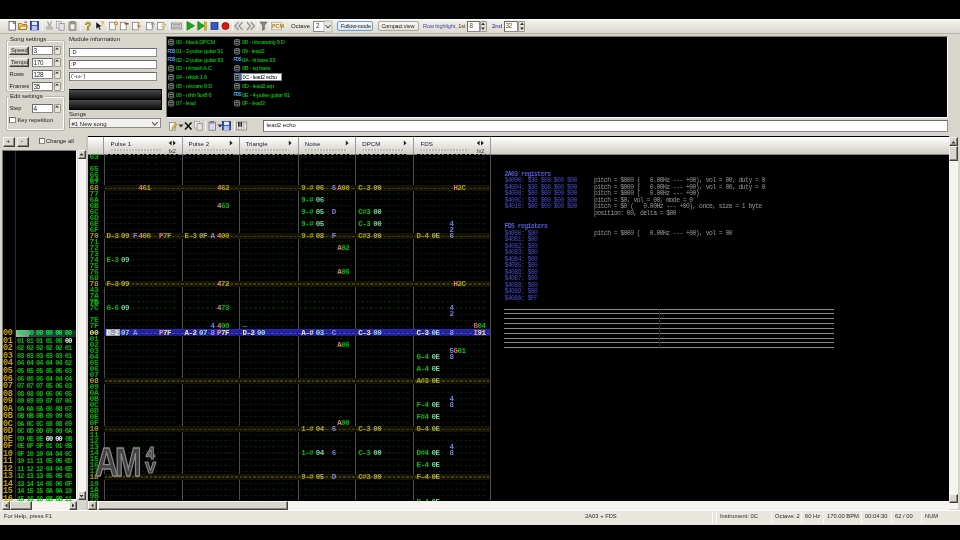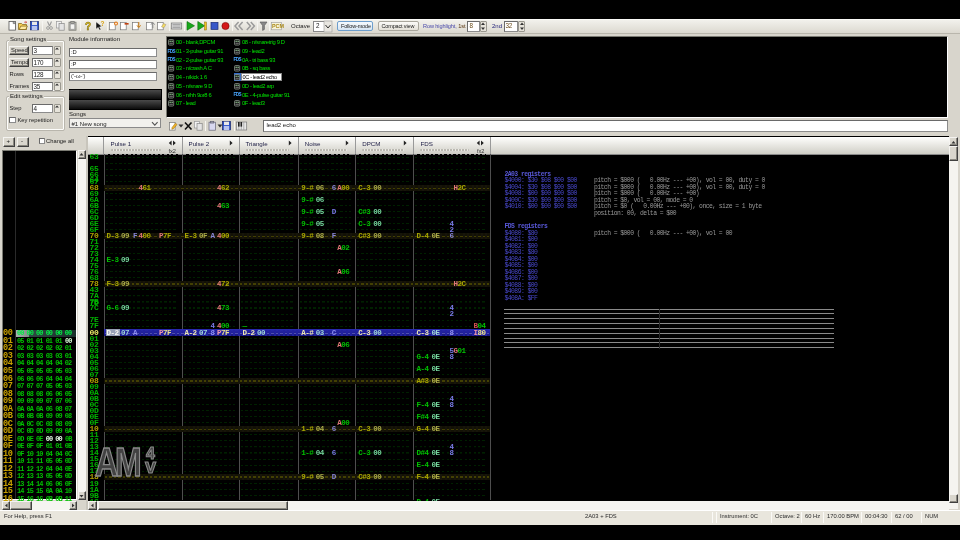--- a/index.html
+++ b/index.html
@@ -353,21 +353,21 @@
 <div class="btn3" style="left:69px;top:501px;width:8px;height:8.5px"></div>
 <svg style="left:70.5px;top:503px" width="5" height="5">
     <path d="M1 0.5 l2.5 2 l-2.5 2 z" fill="#333"></path>
   </svg>
 <div class="btn3" style="left:10px;top:501px;width:22px;height:8.5px"></div>
 <div style="left:16px;top:329.59999999999997px;width:60px;height:7.52px;background:linear-gradient(90deg,#35504a,#1a2e2a)"></div>
 <div style="left:16px;top:329.59999999999997px;width:12.5px;height:7.52px;background:linear-gradient(90deg,#aab2ae,#7e8c86)"></div>
 <div class="frl" style="left:3px;top:330.4px;color:#c8a000">00</div>
 <div class="frm" style="left:17px;top:330.4px;color:#00ee44">00 00 00 00 00 00</div>
 <div class="frl" style="left:3px;top:337.91999999999996px;color:#c8a000">01</div>
-<div class="frm" style="left:17px;top:337.91999999999996px;color:#00c000">05 01 01 01 01 </div>
+<div class="frm" style="left:17px;top:337.91999999999996px;color:#00c000">01 01 01 01 08 </div>
 <div class="frm" style="left:65.0px;top:337.91999999999996px;color:#d8ffd8">00</div>
 <div class="frl" style="left:3px;top:345.44px;color:#c8a000">02</div>
 <div class="frm" style="left:17px;top:345.44px;color:#00c000">02 02 02 02 02 01</div>
 <div class="frl" style="left:3px;top:352.96px;color:#c8a000">03</div>
 <div class="frm" style="left:17px;top:352.96px;color:#00c000">03 03 03 03 03 01</div>
 <div class="frl" style="left:3px;top:360.47999999999996px;color:#c8a000">04</div>
 <div class="frm" style="left:17px;top:360.47999999999996px;color:#00c000">04 04 04 04 04 02</div>
 <div class="frl" style="left:3px;top:368.0px;color:#c8a000">05</div>
 <div class="frm" style="left:17px;top:368.0px;color:#00c000">05 05 05 05 05 03</div>
 <div class="frl" style="left:3px;top:375.52px;color:#c8a000">06</div>
@@ -476,21 +476,21 @@
 <div style="left:105px;top:426.1px;width:384px;height:6.04px;background-image:repeating-linear-gradient(90deg,transparent 0 2.4px,#17150a 2.4px 4.5px),repeating-linear-gradient(180deg,transparent 0 2.5px,rgba(150,145,0,.36) 2.5px 3.6px,transparent 3.6px 6.04px);"></div>
 <div style="left:103.5px;top:329.1px;width:386.5px;height:6.84px;background:linear-gradient(#2a2ab2,#15157e)"></div>
 <div style="left:105px;top:329.5px;width:384px;height:6.04px;background-image:repeating-linear-gradient(90deg,transparent 0 2.4px,rgba(34,34,160,1) 2.4px 4.5px),repeating-linear-gradient(180deg,transparent 0 2.5px,rgba(165,165,225,.38) 2.5px 3.6px,transparent 3.6px 6.04px);"></div>
 <div style="left:105.7px;top:329.1px;width:14px;height:6.84px;background:#96a0b4"></div>
 <div class="rl" style="left:89.5px;top:154.3px;color:#00b400">63</div>
 <div class="rl" style="left:89.5px;top:177px;color:#00b400">64</div>
 <div class="rl" style="left:89.5px;top:166.4px;color:#00b400">65</div>
 <div class="rl" style="left:89.5px;top:172.4px;color:#00b400">66</div>
 <div class="rl" style="left:89.5px;top:178.5px;color:#00b400">67</div>
 <div class="rl" style="left:89.5px;top:184.5px;color:#b0a000">68</div>
-<div class="rl" style="left:89.5px;top:190.5px;color:#00b400">69</div>
+<div class="rl" style="left:89.5px;top:190.5px;color:#00b400">77</div>
 <div class="rl" style="left:89.5px;top:196.6px;color:#00b400">6A</div>
 <div class="rl" style="left:89.5px;top:202.6px;color:#00b400">6B</div>
 <div class="rl" style="left:89.5px;top:208.7px;color:#00b400">6C</div>
 <div class="rl" style="left:89.5px;top:214.7px;color:#00b400">6D</div>
 <div class="rl" style="left:89.5px;top:220.7px;color:#00b400">6E</div>
 <div class="rl" style="left:89.5px;top:226.8px;color:#00b400">6F</div>
 <div class="rl" style="left:89.5px;top:232.8px;color:#b0a000">70</div>
 <div class="rl" style="left:89.5px;top:238.9px;color:#00b400">71</div>
 <div class="rl" style="left:89.5px;top:244.9px;color:#00b400">72</div>
 <div class="rl" style="left:89.5px;top:250.9px;color:#00b400">73</div>
@@ -603,21 +603,21 @@
 <div class="pat" style="left:242.5px;top:329.5px;color:#f0eab0">D-2</div>
 <div class="pat" style="left:257.0px;top:329.5px;color:#9cd4d4">00</div>
 <div class="pat" style="left:301.2px;top:329.5px;color:#f0eab0">A-#</div>
 <div class="pat" style="left:315.7px;top:329.5px;color:#9cd4d4">03</div>
 <div class="pat" style="left:331.7px;top:329.5px;color:#9090f0">C</div>
 <div class="pat" style="left:358.2px;top:329.5px;color:#f0eab0">C-3</div>
 <div class="pat" style="left:373.2px;top:329.5px;color:#9cd4d4">00</div>
 <div class="pat" style="left:416.4px;top:329.5px;color:#f0eab0">C-3</div>
 <div class="pat" style="left:431.4px;top:329.5px;color:#9cd4d4">0E</div>
 <div class="pat" style="left:449.4px;top:329.5px;color:#9090f0">8</div>
-<div class="pat" style="left:473.4px;top:329.5px"><span style="color:#f098ac">I</span><span style="color:#e8e08c">80</span></div>
+<div class="pat" style="left:473.4px;top:329.5px"><span style="color:#f098ac">I</span><span style="color:#e8e08c">91</span></div>
 <div class="pat" style="left:337.2px;top:341.5px"><span style="color:#e07878">A</span><span style="color:#00c000">06</span></div>
 <div class="pat" style="left:449.4px;top:347.6px;color:#7a7ae8">5</div>
 <div class="pat" style="left:453.4px;top:347.6px"><span style="color:#e07878">G</span><span style="color:#00c000">01</span></div>
 <div class="pat" style="left:416.4px;top:353.6px;color:#00c000">G-4</div>
 <div class="pat" style="left:431.4px;top:353.6px;color:#74d49c">0E</div>
 <div class="pat" style="left:449.4px;top:353.6px;color:#7a7ae8">8</div>
 <div class="pat" style="left:416.4px;top:365.7px;color:#00c000">A-4</div>
 <div class="pat" style="left:431.4px;top:365.7px;color:#74d49c">0E</div>
 <div class="pat" style="left:416.4px;top:377.8px;color:#a8a600">A#3</div>
 <div class="pat" style="left:431.4px;top:377.8px;color:#a8a848">0E</div>

